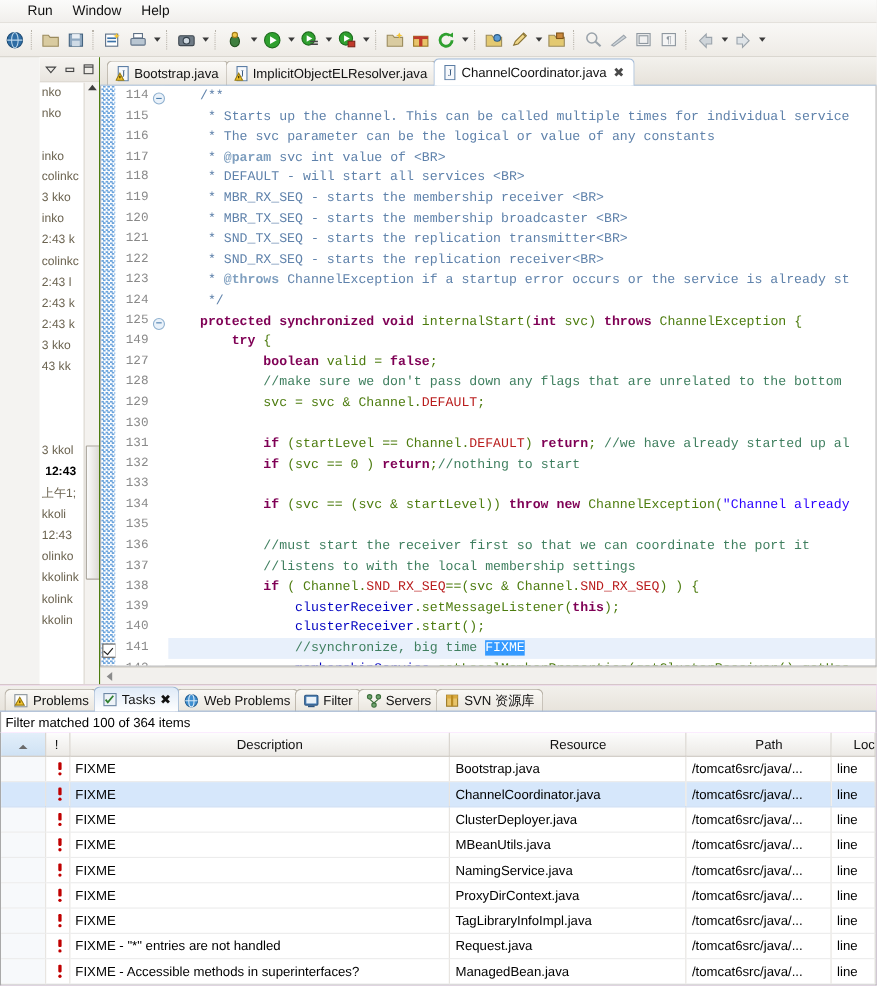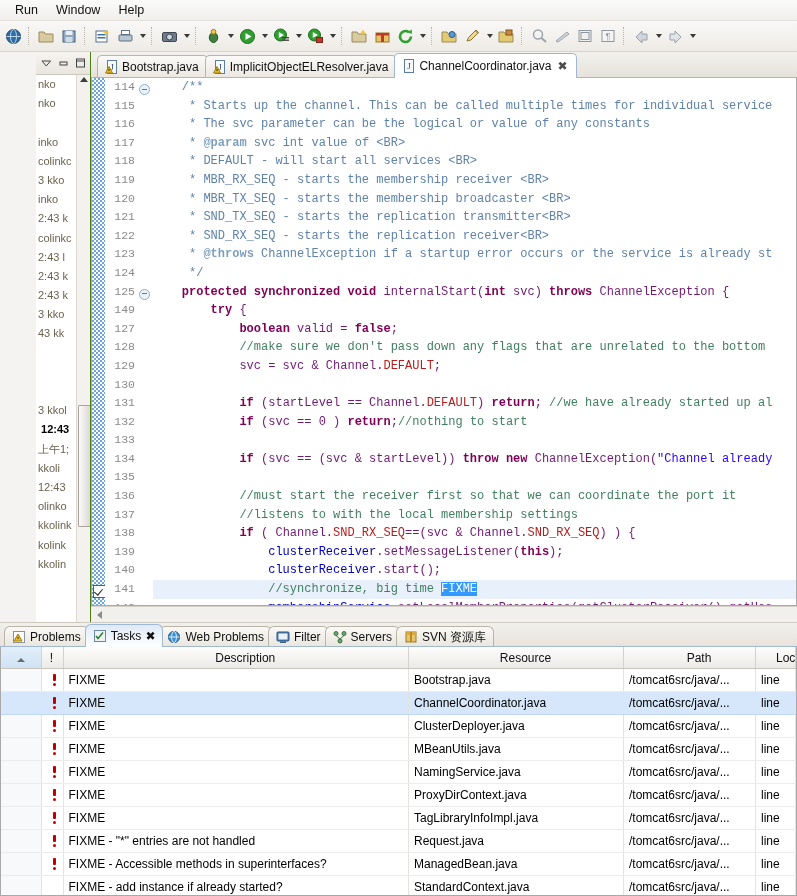--- a/index.html
+++ b/index.html
@@ -16,21 +16,21 @@
     width: 797px; height: 896px;
     background: #f4f3f1;
     display: flex; flex-direction: column;
   }
 
   
   .menubar {
     height: 20px;
     background: linear-gradient(#fbfbfa, #f1efec);
     display: flex; align-items: center;
-    padding-left: 6px;
+    padding-left: 16px;
     flex: 0 0 20px;
     border-bottom: 1px solid #e4e1dc;
   }
   .menubar .mi {
     padding: 2px 9px 3px 9px;
     font-size: 12.5px;
     color: #111;
     cursor: default;
   }
 
@@ -253,21 +253,21 @@
   }
   .cl { height: 18.6px; line-height: 18.6px; white-space: pre; }
   .cl.cur { background: #e8f0fb; }
   .t-cmt  { color: #3f7f5f; }
   .t-jdoc { color: #5f82ab; }
   .t-jtag { color: #7f9fbf; font-weight: bold; }
   .t-kw   { color: #7f0055; font-weight: bold; }
   .t-str  { color: #2a00ff; }
   .t-fld  { color: #0000c0; }
   .t-sfld { color: #b91c1c; }
-  .t-pln  { color: #701a75; }
+  .t-pln  { color: #4d7c0f; }
   .t-sel  { background: #3399ff; color: #fff; }
 
   .hscroll {
     height: 15px; flex: 0 0 15px;
     background: #f2f0ed;
     border-top: 1px solid #d5d0c8;
     display: flex; align-items: center;
     padding-left: 6px;
   }
   .hs-left {
@@ -768,20 +768,21 @@
           <span>
             <svg width="14" height="14" viewBox="0 0 14 14">
               <rect x="2" y="2" width="10" height="10" fill="#e8c46a" stroke="#9a7a28"></rect>
               <rect x="2" y="2" width="10" height="3" fill="#d9a93f"></rect>
               <rect x="6" y="2" width="2" height="10" fill="#b98a22"></rect>
             </svg>
           </span>
           <span>SVN 资源库</span>
         </div>
       </div>
+    <div class="filterline">Filter matched 100 of 364 items</div>
     <div class="tablewrap">
       <table class="tasks">
         <colgroup id="tcols">
             <col style="width: 40px;">
             <col style="width: 22px;">
             <col>
             <col style="width: 215px;">
             <col style="width: 132px;">
             <col style="width: 40px;">
           </colgroup>

